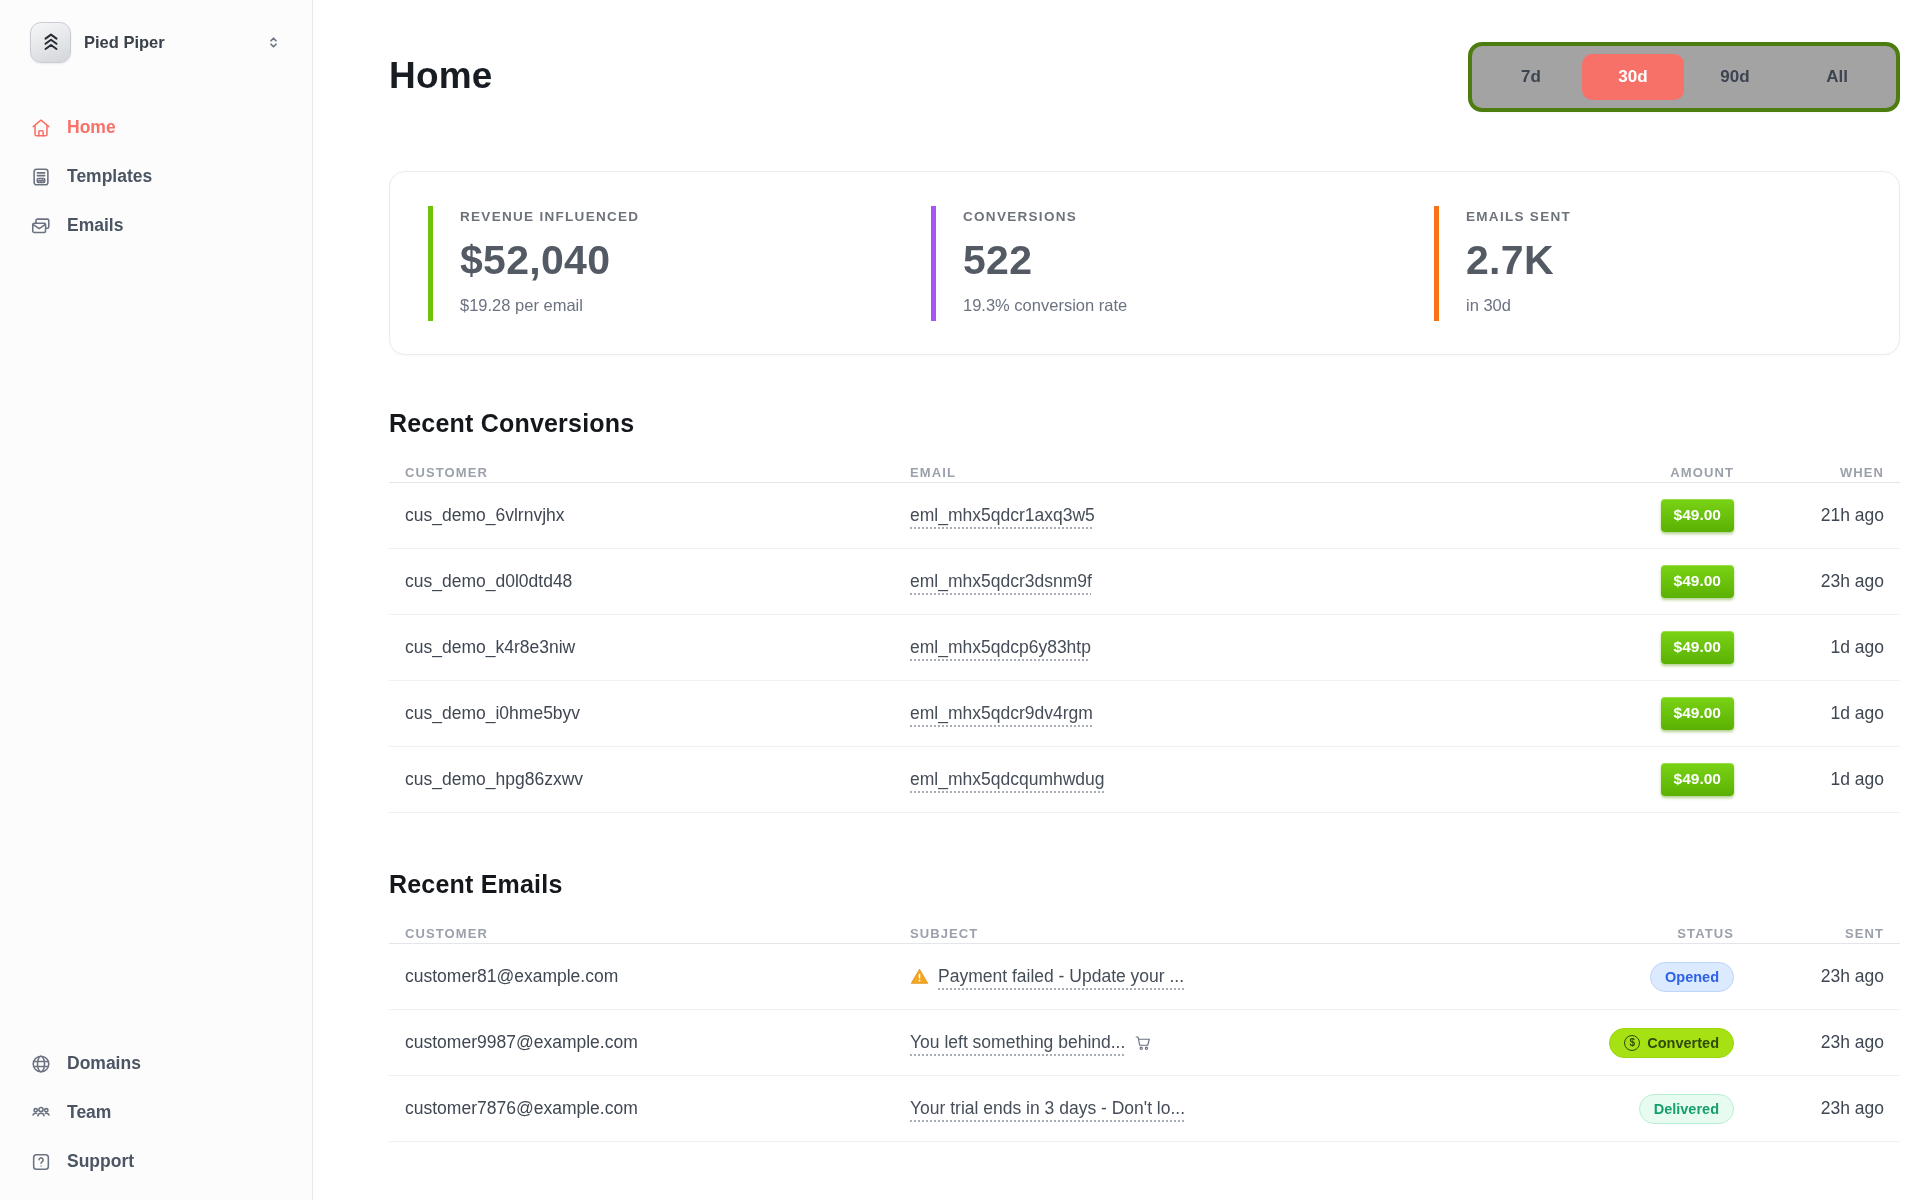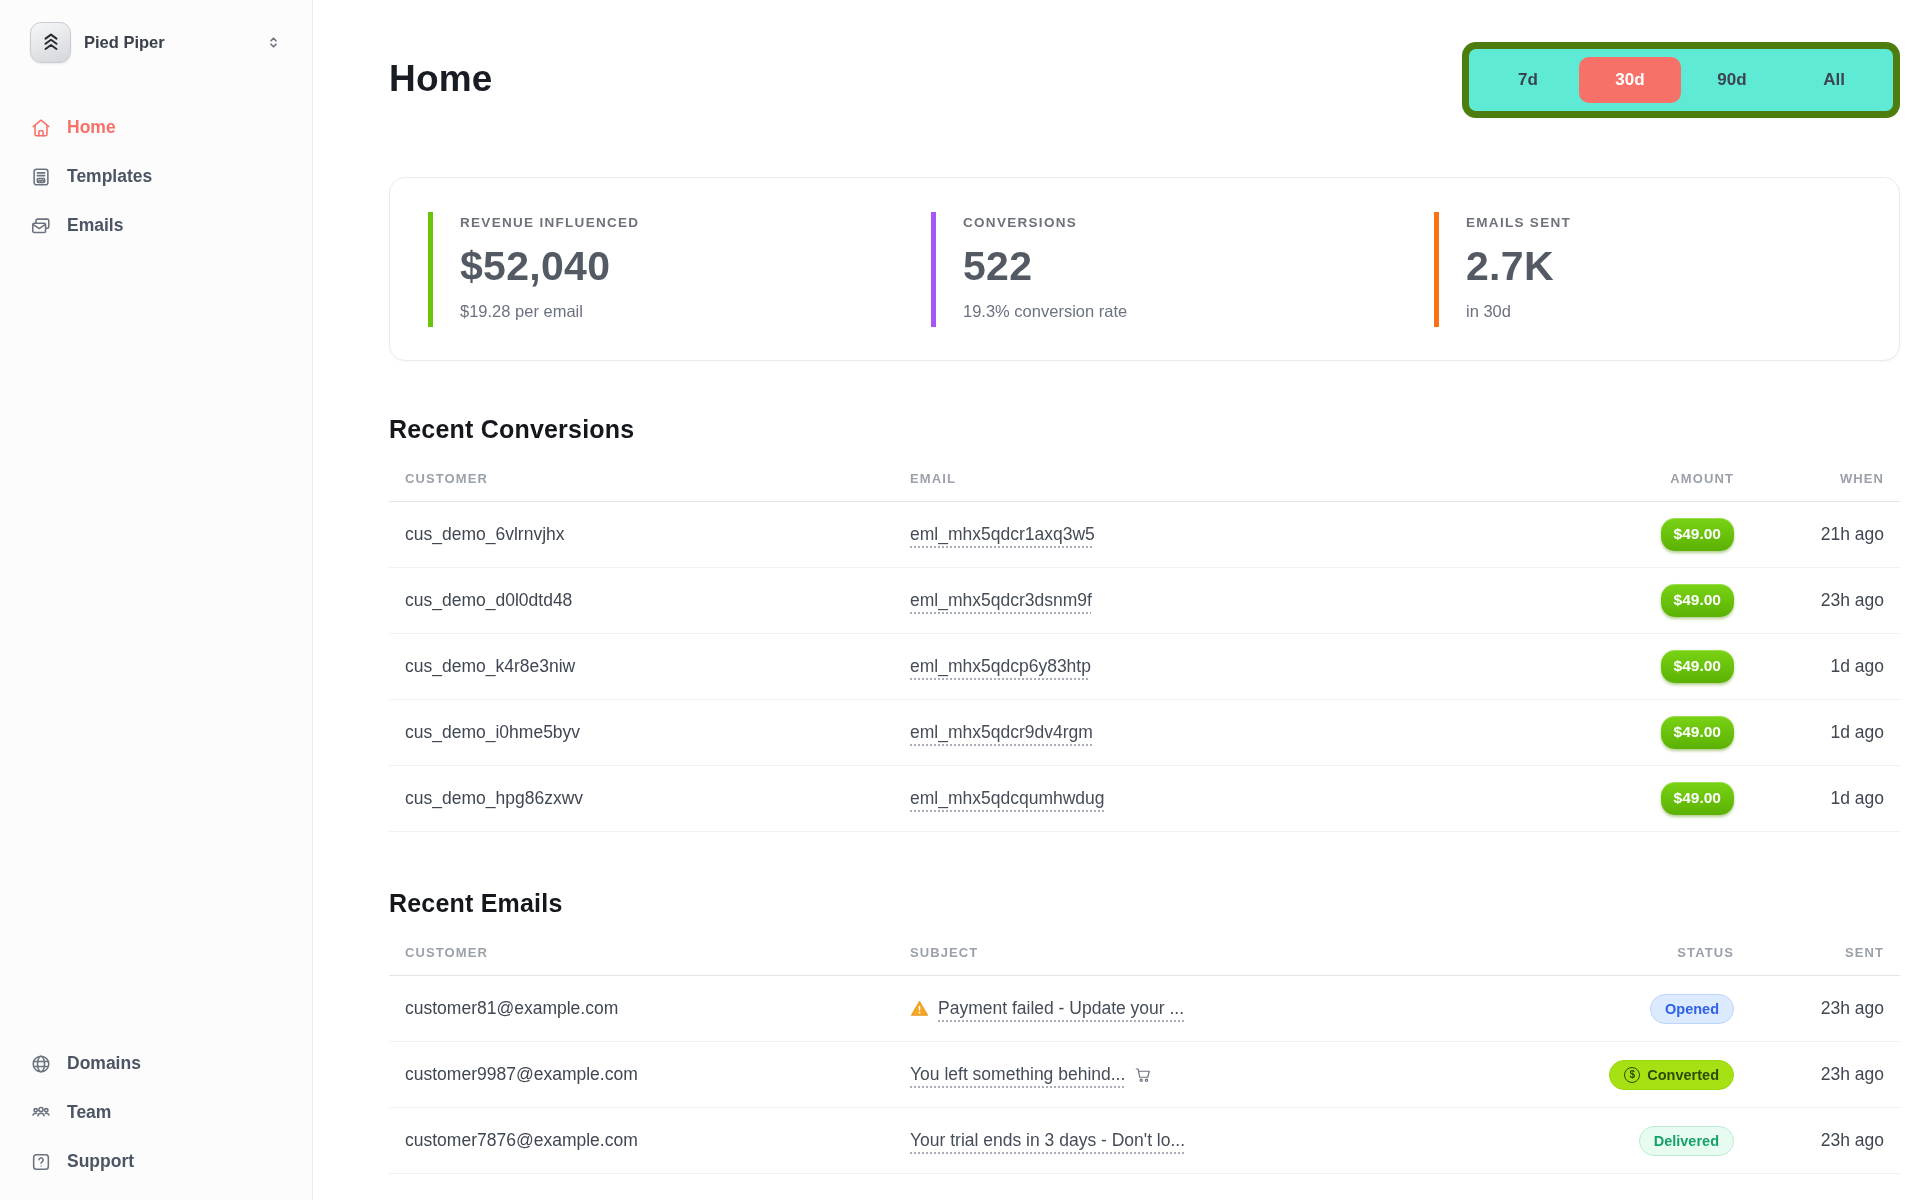--- a/index.html
+++ b/index.html
@@ -32,21 +32,21 @@
     font-size:17.5px; font-weight:600; color:#4b5563; cursor:pointer;
   }
   .nav-item .ni-icon { color:#6b7280; width:22px; height:22px; }
   .nav-item.active, .nav-item.active .ni-icon { color:#f87168; }
 
   
   main { flex:1; padding:40px 20px 0 76px; position:relative; }
   .topbar { display:flex; align-items:center; justify-content:space-between; }
   h1.page-title { font-size:37px; font-weight:700; color:#181c23; letter-spacing:.2px; }
   .range-group {
-    display:flex; background:#5eead4; border:7px solid #4d7c0f; border-radius:14px;
+    display:flex; background:#a3a3a3; border:4px solid #4d7c0f; border-radius:14px;
     padding:8px; box-shadow:0 1px 2px rgba(0,0,0,.03); margin-top:2px;
   }
   .range-btn {
     width:102px; height:46px; border:none; background:transparent; border-radius:10px;
     font-family:inherit; font-size:17px; font-weight:600; color:#3c4450; cursor:pointer;
     display:flex; align-items:center; justify-content:center;
   }
   .range-btn.active { color:#fff; }
 
   
@@ -59,37 +59,37 @@
   .stat-label { font-size:13.5px; font-weight:700; letter-spacing:1.3px; color:#6d727b; }
   .stat-value { font-size:41px; font-weight:700; color:#535a64; margin:13px 0 12px 0; letter-spacing:.3px; }
   .stat-sub { font-size:16.5px; color:#6b7280; }
 
   
   h2.section-title { font-size:25px; font-weight:700; color:#14171c; letter-spacing:.2px; }
   .sec-conversions h2 { margin-top:54px; }
   .sec-emails h2 { margin-top:57px; }
   .tbl { margin-top:27px; }
   .tbl-head {
-    display:grid; padding:0 16px 15px 16px; border-bottom:1px solid #e3e5e8;
+    display:grid; padding:0 16px 2px 16px; border-bottom:1px solid #e3e5e8;
     font-size:13px; font-weight:700; letter-spacing:1.1px; color:#9ba1aa;
   }
   .tbl-row {
     display:grid; align-items:center; padding:0 16px; height:66px;
     border-bottom:1px solid #f0f1f3; font-size:17.5px; color:#3f4752;
   }
   .g-conv { grid-template-columns:505px 1fr 170px 150px; }
   .g-mail { grid-template-columns:505px 1fr 215px 150px; }
   .col-r { text-align:right; justify-self:end; }
   .dotted-link {
     color:#454d58; cursor:pointer;
     text-decoration:underline dotted 1.5px #a8aeb7; text-underline-offset:6px;
   }
   .amount-badge {
     display:inline-block; color:#fff; font-weight:700; font-size:15.5px;
-    padding:7px 13px 8px 13px; border-radius:14px;
+    padding:7px 13px 8px 13px; border-radius:4px;
     box-shadow:0 2px 3px rgba(90,150,10,.45), inset 0 1px 0 rgba(255,255,255,.25);
   }
   .subject-cell { display:flex; align-items:center; gap:9px; }
   .status-badge {
     display:inline-flex; align-items:center; gap:7px; border-radius:999px;
     font-size:14.5px; font-weight:700; padding:6px 14px; border:1px solid transparent;
   }
   .dollar-circle {
     width:16px; height:16px; border:1.5px solid currentColor; border-radius:50%;
     display:inline-flex; align-items:center; justify-content:center;

